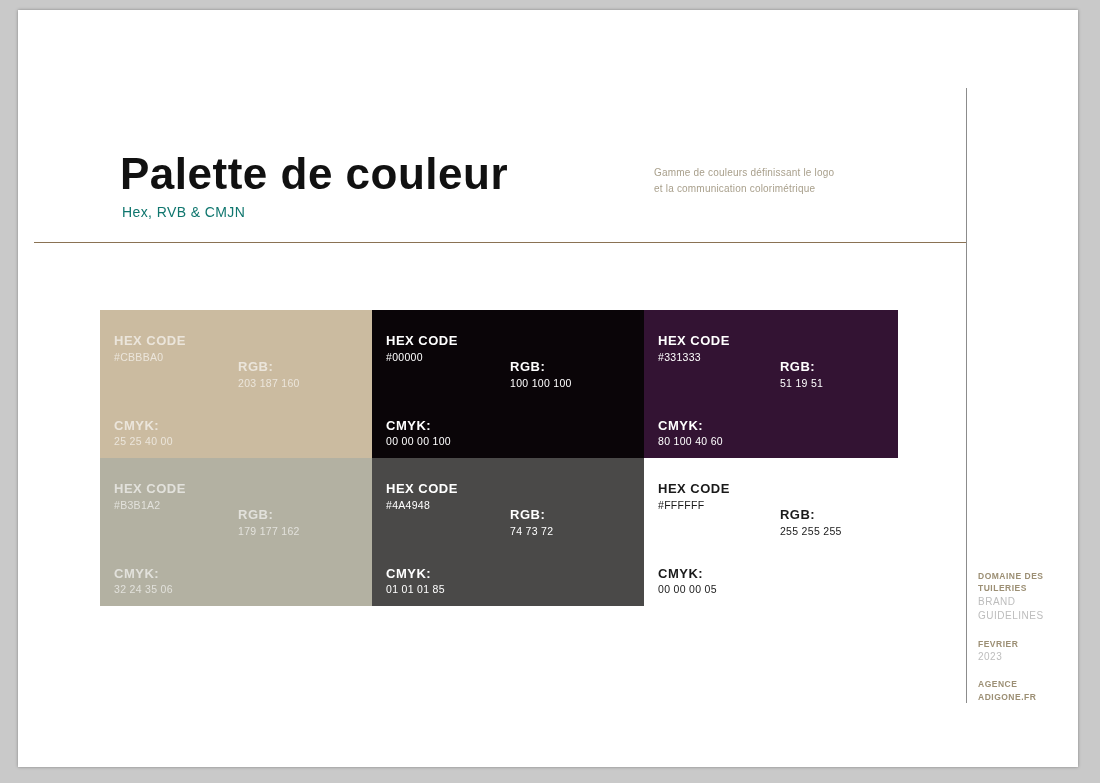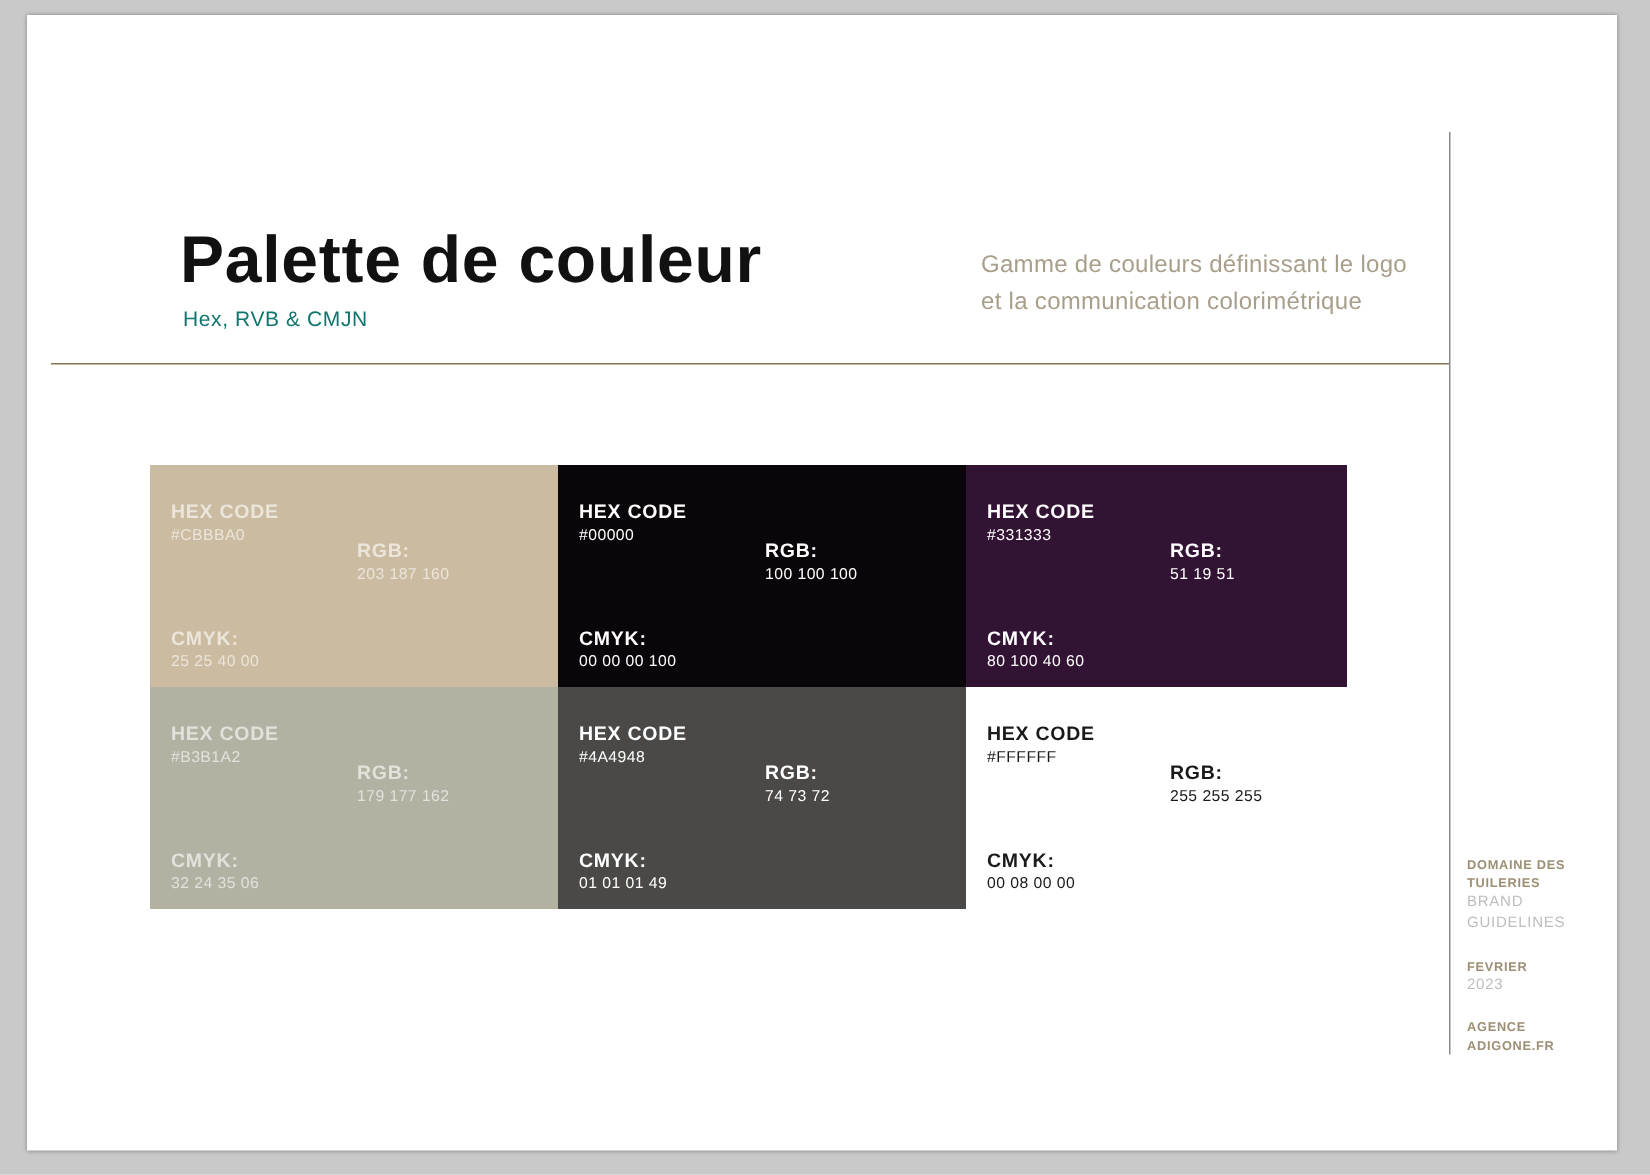--- a/index.html
+++ b/index.html
@@ -47,21 +47,21 @@
     left: 104px;
     top: 194px;
     font-size: 14px;
     color: #0f766e;
     letter-spacing: 0.4px;
   }
   .tagline {
     position: absolute;
     left: 636px;
     top: 155px;
-    font-size: 16px;
+    font-size: 10px;
     line-height: 1.55;
     color: #a89f8b;
     letter-spacing: 0.2px;
   }
   .rule-h {
     position: absolute;
     left: 16px;
     top: 232px;
     width: 932px;
     height: 1px;
@@ -233,38 +233,38 @@
           <div class="lbl">HEX CODE</div>
           <div class="val">#4A4948</div>
         </div>
         <div class="col-b">
           <div class="lbl">RGB:</div>
           <div class="val">74 73 72</div>
         </div>
       </div>
       <div class="cmyk-block">
         <div class="lbl">CMYK:</div>
-        <div class="val">01 01 01 49</div>
+        <div class="val">01 01 01 85</div>
       </div>
     </div>
 
     <div class="swatch t-dark" style="background:#FFFFFF;">
       <div class="sw-cols">
         <div class="col-a">
           <div class="lbl">HEX CODE</div>
           <div class="val">#FFFFFF</div>
         </div>
         <div class="col-b">
           <div class="lbl">RGB:</div>
           <div class="val"> 255 255 255</div>
         </div>
       </div>
       <div class="cmyk-block">
         <div class="lbl">CMYK:</div>
-        <div class="val">00 08 00 00</div>
+        <div class="val">00 00 00 05</div>
       </div>
     </div>
 
   </div>
 
   <div class="meta">
     <div class="meta-block">
       <div class="meta-strong">DOMAINE DES</div>
       <div class="meta-strong">TUILERIES</div>
       <div class="meta-light">BRAND GUIDELINES</div>

